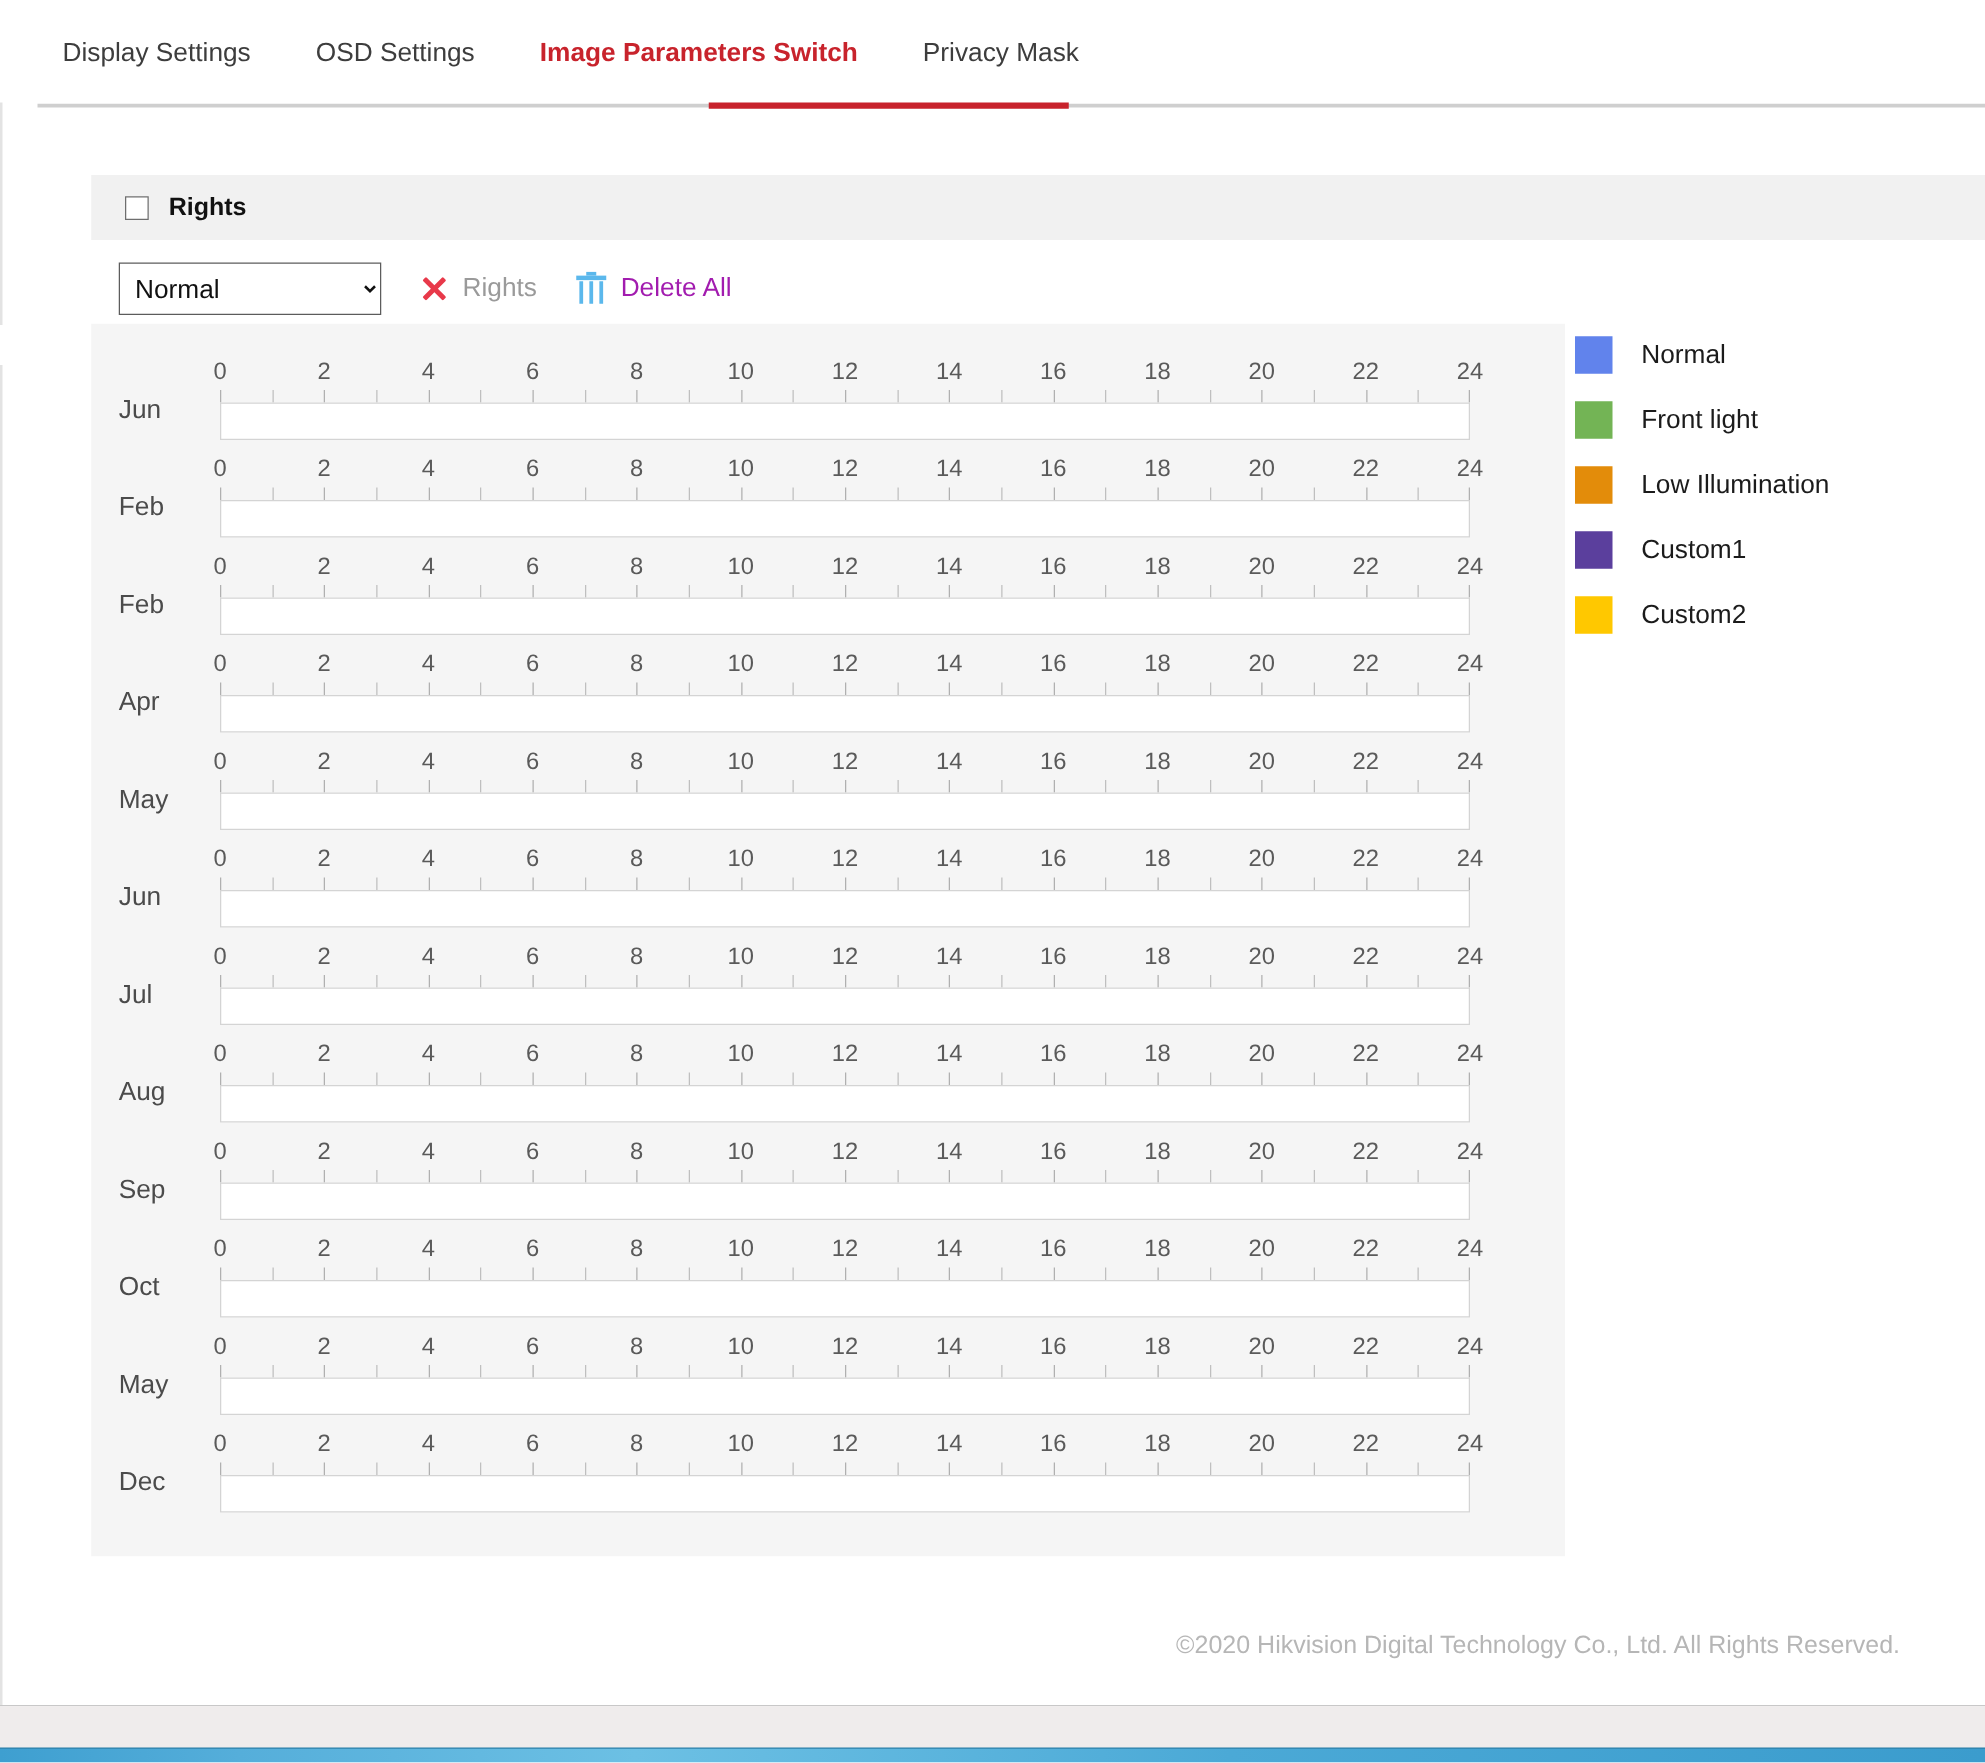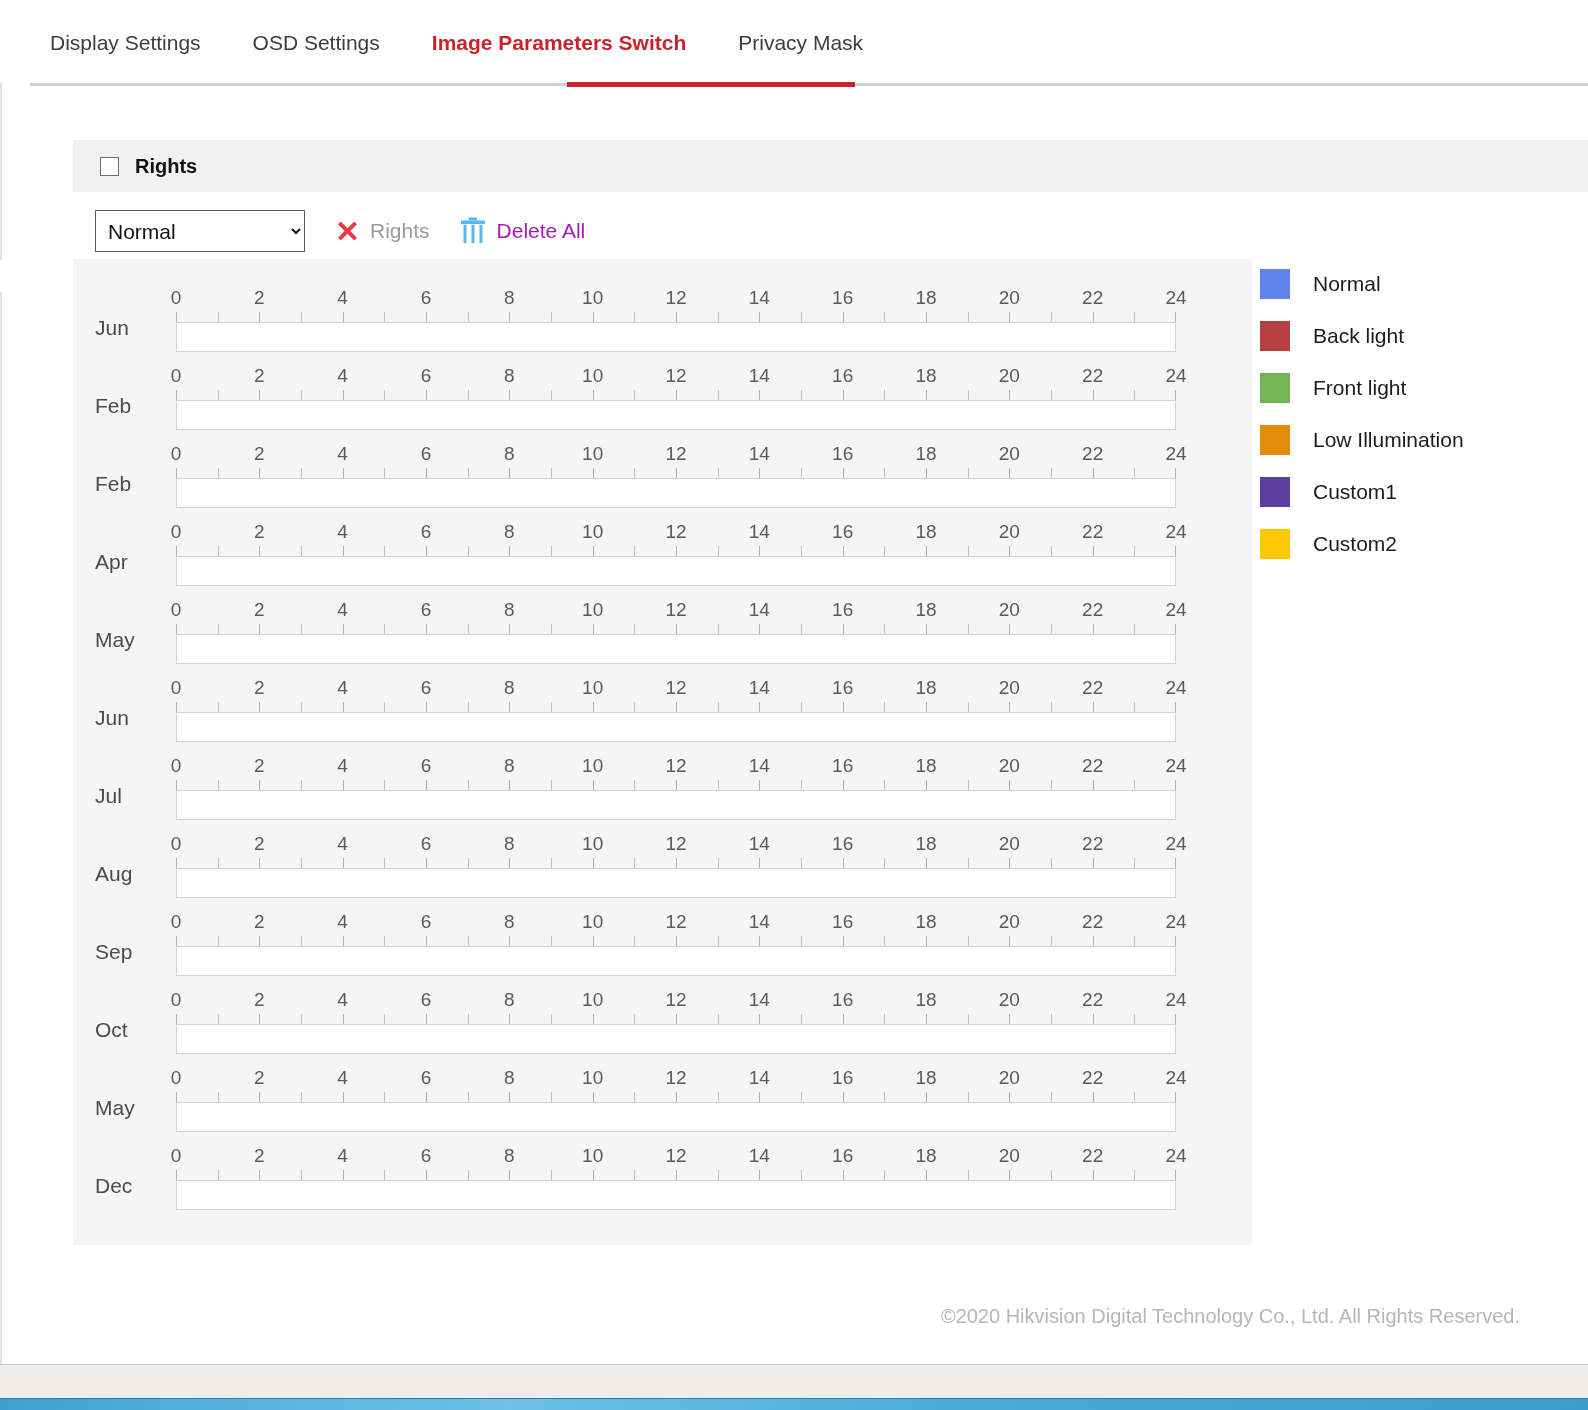--- a/index.html
+++ b/index.html
@@ -909,24 +909,20 @@
         </div>
       </div>
     </div>
 
   <div class="legend" id="legend">
       <div class="legend-item">
         <span class="legend-swatch" style="background: rgb(97, 131, 236);"></span>
         <span class="legend-label">Normal</span>
       </div>
       <div class="legend-item">
-        <span class="legend-swatch" style="background: rgb(183, 63, 66);"></span>
-        <span class="legend-label">Back light</span>
-      </div>
-      <div class="legend-item">
         <span class="legend-swatch" style="background: rgb(115, 180, 85);"></span>
         <span class="legend-label">Front light</span>
       </div>
       <div class="legend-item">
         <span class="legend-swatch" style="background: rgb(227, 140, 10);"></span>
         <span class="legend-label">Low Illumination</span>
       </div>
       <div class="legend-item">
         <span class="legend-swatch" style="background: rgb(91, 63, 157);"></span>
         <span class="legend-label">Custom1</span>

